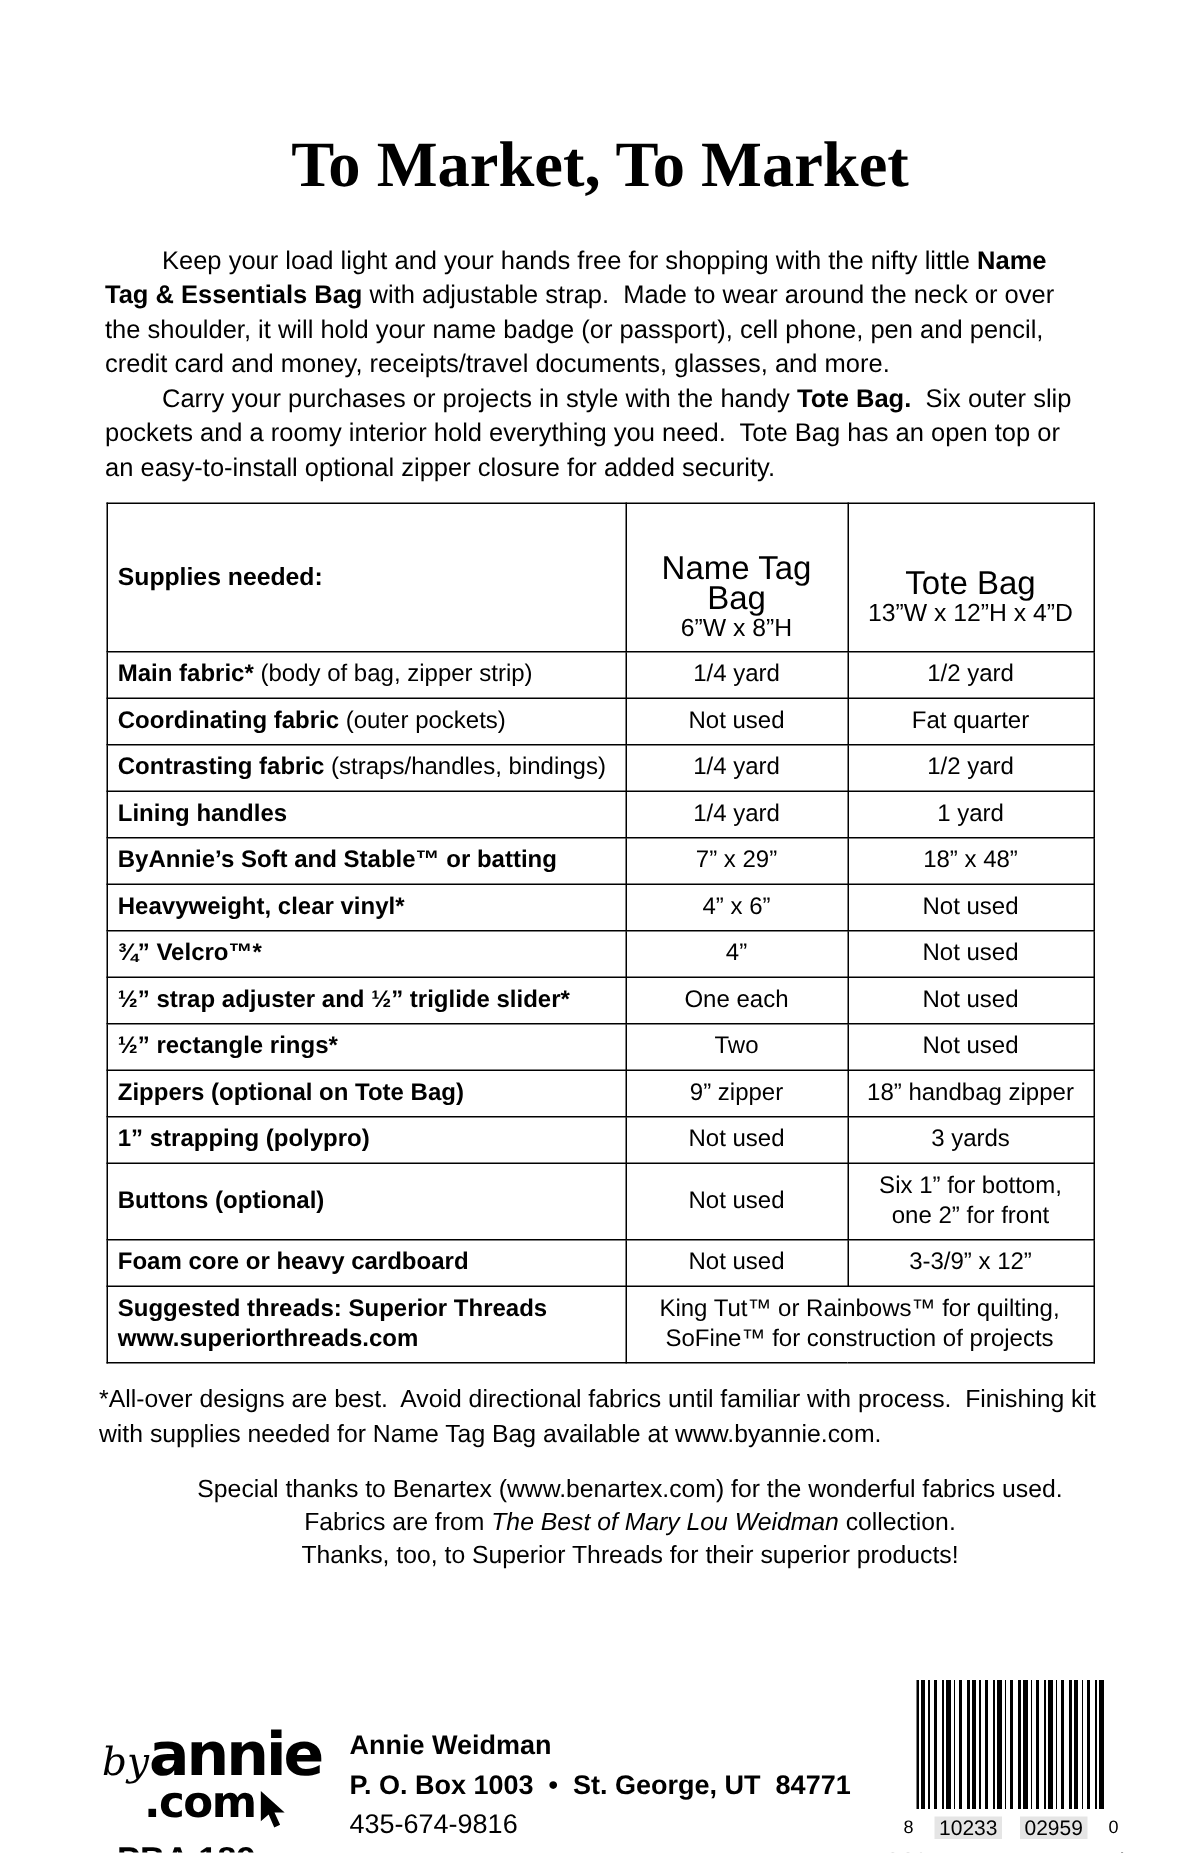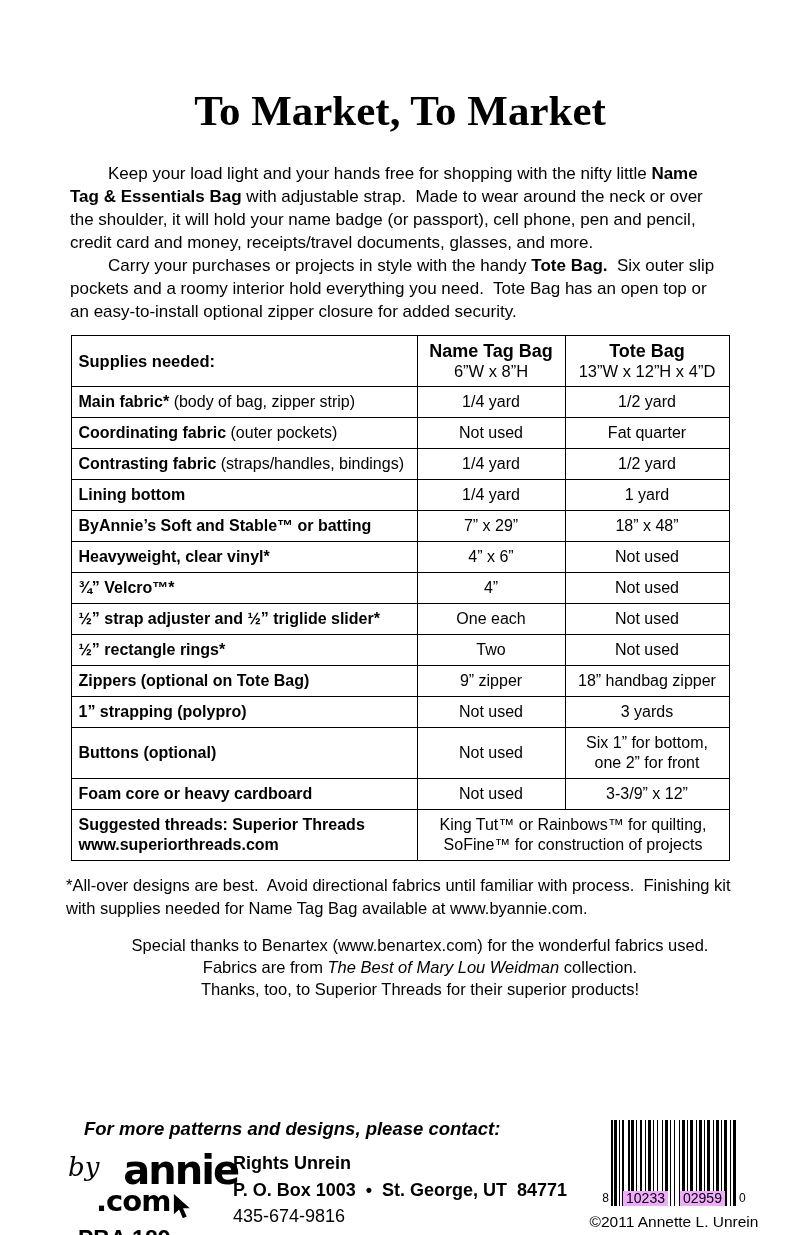--- a/index.html
+++ b/index.html
@@ -39,42 +39,42 @@
     padding: 5px 7px;
     vertical-align: middle;
   }
   td.label { text-align: left; }
   td.val { text-align: center; }
   th.h-supplies {
     text-align: left; vertical-align: bottom; font-size: 16.5px;
     padding-bottom: 7px;
   }
   th.h-col { text-align: center; font-weight: normal; }
-  th .h1 { font-weight: bold; font-size: 18px; }
+  th .h1 { font-weight: normal; font-size: 22px; margin-top: 28px; }
   th .h2 { font-weight: normal; font-size: 16.5px; }
   tr.single td { height: 31px; }
   td .seg-bold { font-weight: bold; }
 
   .footnote {
     width: 668px; margin: 13px auto 0 auto;
     font-size: 16.5px; line-height: 23px;
     white-space: pre-wrap;
   }
 
   .thanks { margin-top: 14px; text-align: center; font-size: 16.5px; line-height: 22px; padding-left: 40px; }
   .thanks .it { font-style: italic; }
 
   .footer { position: absolute; left: 0; top: 1030px; width: 800px; height: 200px; }
   .contact-header {
     position: absolute; left: 84px; top: 4px;
     font-weight: bold; font-style: italic; font-size: 18.5px;
   }
 
   .logo { position: absolute; left: 68px; top: 38px; width: 160px; }
-  .logo-row { display: flex; align-items: flex-start; gap: 24px; }
+  .logo-row { display: flex; align-items: flex-end; }
   .logo-by {
     font-family: "DejaVu Serif", serif;
     font-style: italic; font-size: 26px; line-height: 26px; margin-top: 2px;
   }
   .logo-annie {
     font-family: "DejaVu Sans", sans-serif;
     font-weight: bold; font-size: 40px; line-height: 36px; letter-spacing: -2px;
   }
   .logo-com-row { display: flex; align-items: flex-start; margin-left: 28px; margin-top: -2px; }
   .logo-com {
@@ -97,21 +97,21 @@
     background: repeating-linear-gradient(90deg,
       #000 0px, #000 1.5px, #fff 1.5px, #fff 3px,
       #000 3px, #000 6px, #fff 6px, #fff 8px,
       #000 8px, #000 9px, #fff 9px, #fff 11.5px,
       #000 11.5px, #000 13.5px, #fff 13.5px, #fff 17px);
   }
   .bc-digits {
     margin-top: -15px; display: flex; justify-content: space-evenly;
     font-size: 14px; line-height: 15px;
   }
-  .bc-digits span { background: #f0abfc; padding: 0 3px; }
+  .bc-digits span { background: #e5e5e5; padding: 0 3px; margin-top: 20px; }
   .copyright { margin-top: 6px; text-align: center; font-size: 15.5px; line-height: 19px; }
 </style>
 </head>
 <body>
 
 <div class="page">
 
   <h1 class="title">To Market, To Market</h1>
 
   <div class="intro">
@@ -146,21 +146,21 @@
       <td class="label"><span class="seg-bold">Coordinating fabric</span><span> (outer pockets)</span></td>
       <td class="val">Not used</td>
       <td class="val">Fat quarter</td>
     </tr>
     <tr>
       <td class="label"><span class="seg-bold">Contrasting fabric</span><span> (straps/handles, bindings)</span></td>
       <td class="val">1/4 yard</td>
       <td class="val">1/2 yard</td>
     </tr>
     <tr class="single">
-      <td class="label"><span class="seg-bold">Lining bottom</span><span></span></td>
+      <td class="label"><span class="seg-bold">Lining handles</span><span></span></td>
       <td class="val">1/4 yard</td>
       <td class="val">1 yard</td>
     </tr>
     <tr class="single">
       <td class="label"><span class="seg-bold">ByAnnie’s Soft and Stable™ or batting</span><span></span></td>
       <td class="val">7” x 29”</td>
       <td class="val">18” x 48”</td>
     </tr>
     <tr class="single">
       <td class="label"><span class="seg-bold">Heavyweight, clear vinyl*</span><span></span></td>
@@ -214,40 +214,39 @@
 
   <p class="footnote">*All-over designs are best.  Avoid directional fabrics until familiar with process.  Finishing kit with supplies needed for Name Tag Bag available at www.byannie.com.</p>
 
   <div class="thanks">
     <div>Special thanks to Benartex (www.benartex.com) for the wonderful fabrics used.</div>
     <div><span>Fabrics are from </span><span class="it">The Best of Mary Lou Weidman</span><span> collection.</span></div>
     <div>Thanks, too, to Superior Threads for their superior products!</div>
   </div>
 
   <div class="footer">
-    <div class="contact-header">For more patterns and designs, please contact:</div>
 
     <div class="logo">
       <div class="logo-row">
         <span class="logo-by">by</span>
           <span class="logo-annie">annie</span>
       </div>
       <div class="logo-com-row">
         <span class="logo-com">.com</span>
         <span class="cursor-icon">
           <svg width="24" height="26" viewBox="0 0 16 18">
               <polygon points="1,0 1,14 4.6,10.8 7.2,16.8 9.9,15.6 7.3,9.9 12,9.9" fill="#000"></polygon>
             </svg>
         </span>
       </div>
     </div>
     <div class="pba">PBA 189</div>
 
     <div class="contact">
-      <div class="name">Rights Unrein</div>
+      <div class="name">Annie Weidman</div>
       <div class="addr">P. O. Box 1003  •  St. George, UT  84771</div>
       <div>435-674-9816</div>
       <div>annieu@infowest.com</div>
 
     </div>
 
     <div class="barcode-wrap">
       <div class="barcode">
         <span class="bc-side">8</span>
         <div class="bc-main">

